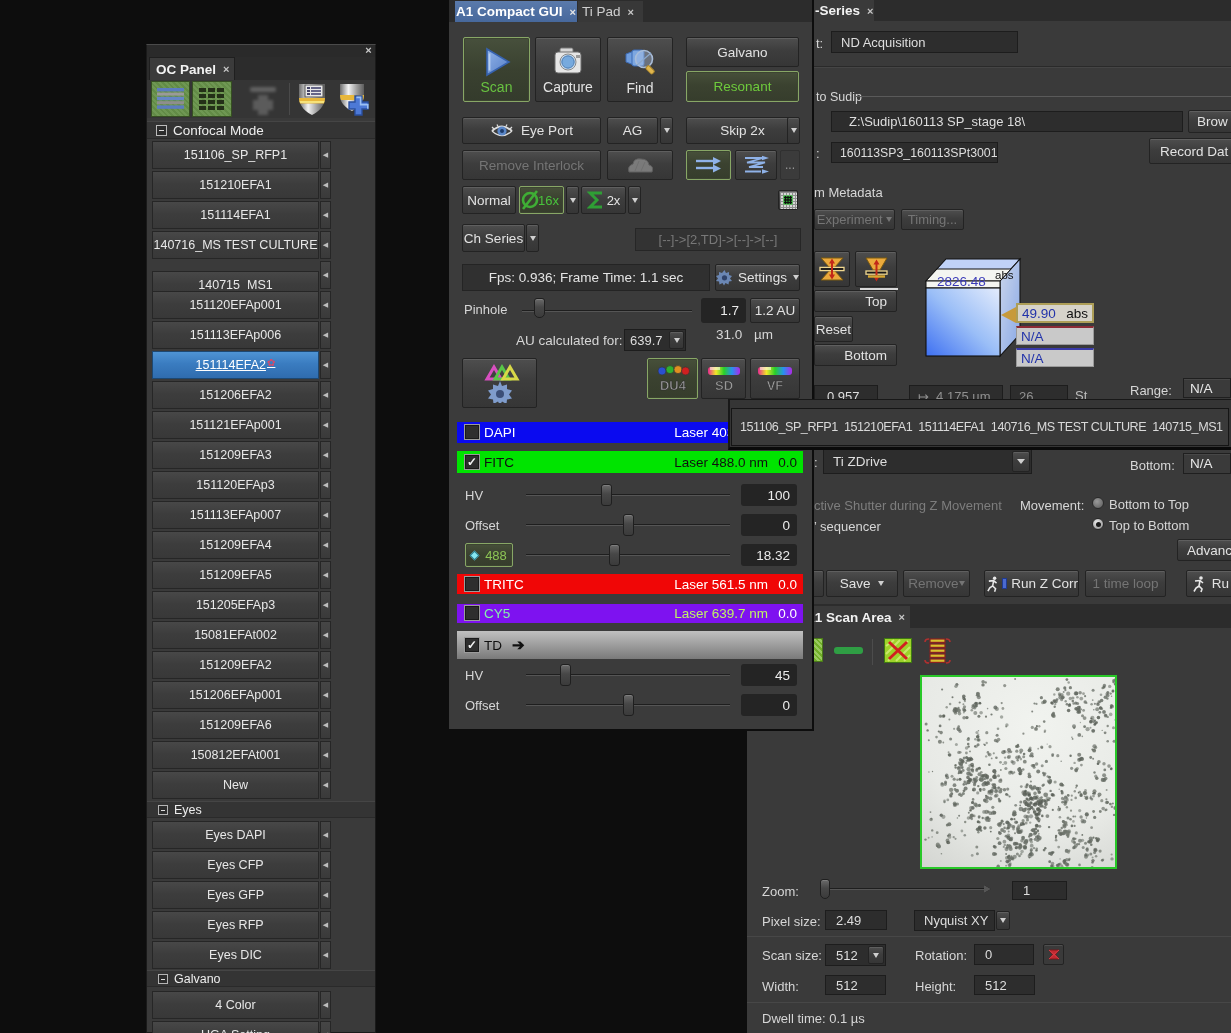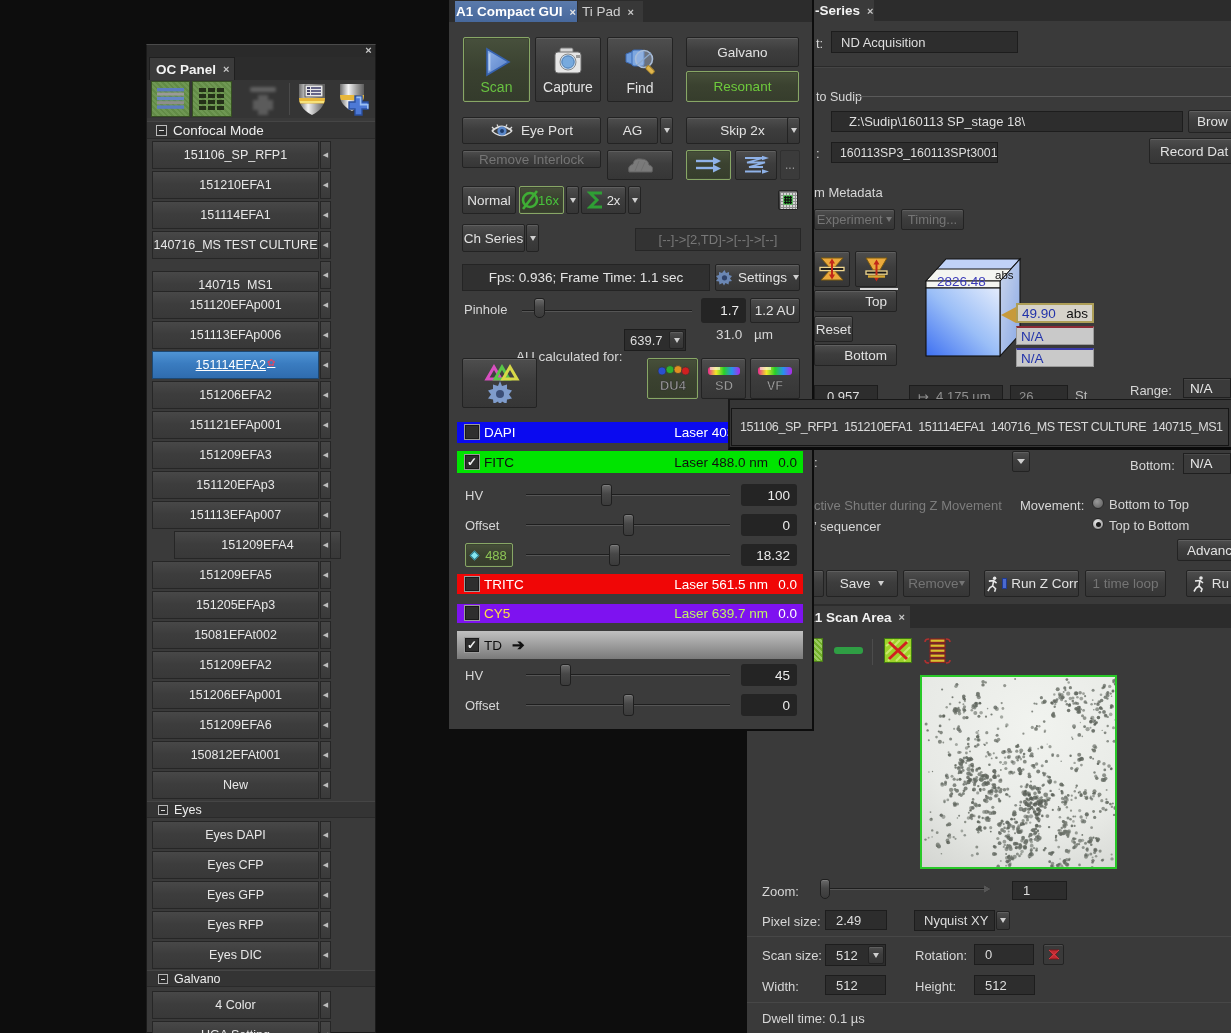--- a/index.html
+++ b/index.html
@@ -102,21 +102,21 @@
     <div class="itm" style="left:5px;top:336px;width:167px;height:28px;">151206EFA2</div>
     <div class="sarr" style="left:173px;top:336px;width:11px;height:28px;">◀</div>
     <div class="itm" style="left:5px;top:366px;width:167px;height:28px;">151121EFAp001</div>
     <div class="sarr" style="left:173px;top:366px;width:11px;height:28px;">◀</div>
     <div class="itm" style="left:5px;top:396px;width:167px;height:28px;">151209EFA3</div>
     <div class="sarr" style="left:173px;top:396px;width:11px;height:28px;">◀</div>
     <div class="itm" style="left:5px;top:426px;width:167px;height:28px;">151120EFAp3</div>
     <div class="sarr" style="left:173px;top:426px;width:11px;height:28px;">◀</div>
     <div class="itm" style="left:5px;top:456px;width:167px;height:28px;">151113EFAp007</div>
     <div class="sarr" style="left:173px;top:456px;width:11px;height:28px;">◀</div>
-    <div class="itm" style="left:5px;top:486px;width:167px;height:28px;margin-left:22px;">151209EFA4</div>
+    <div class="itm" style="left:5px;top:486px;width:167px;height:28px;">151209EFA4</div>
     <div class="sarr" style="left:173px;top:486px;width:11px;height:28px;">◀</div>
     <div class="itm" style="left:5px;top:516px;width:167px;height:28px;">151209EFA5</div>
     <div class="sarr" style="left:173px;top:516px;width:11px;height:28px;">◀</div>
     <div class="itm" style="left:5px;top:546px;width:167px;height:28px;">151205EFAp3</div>
     <div class="sarr" style="left:173px;top:546px;width:11px;height:28px;">◀</div>
     <div class="itm" style="left:5px;top:576px;width:167px;height:28px;">15081EFAt002</div>
     <div class="sarr" style="left:173px;top:576px;width:11px;height:28px;">◀</div>
     <div class="itm" style="left:5px;top:606px;width:167px;height:28px;">151209EFA2</div>
     <div class="sarr" style="left:173px;top:606px;width:11px;height:28px;">◀</div>
     <div class="itm" style="left:5px;top:636px;width:167px;height:28px;">151206EFAp001</div>
@@ -195,21 +195,21 @@
         <path d="M4 6 L2 4 M8 3.5 L7 1.5 M16 3.5 L17 1.5 M20 6 L22 4" stroke="#dcdcdc" stroke-width="1.3"></path>
       </svg>Eye Port</div>
     <div class="btn" style="left:158px;top:117px;width:51px;height:27px;font-size:13.5px;">AG</div>
     <div class="btn" style="left:211px;top:117px;width:13px;height:27px;">
       <span class="arr" style="border-left-width:3.5px;border-right-width:3.5px;"></span>
     </div>
     <div class="btn" style="left:237px;top:117px;width:113px;height:27px;font-size:13.5px;">Skip 2x</div>
     <div class="btn" style="left:338px;top:117px;width:13px;height:27px;">
       <span class="arr" style="border-left-width:3.5px;border-right-width:3.5px;"></span>
     </div>
-    <div class="btn dis" style="left:13px;top:150px;width:139px;height:18px;font-size:13.5px;">Remove Interlock</div>
+    <div class="btn dis" style="left:13px;top:150px;width:139px;height:30px;font-size:13.5px;">Remove Interlock</div>
     <div class="btn" style="left:158px;top:150px;width:66px;height:30px;">
       <svg width="30" height="18" viewBox="0 0 30 18">
         <path d="M4 16 Q2 10 8 8 Q9 2 16 3 Q23 3 24 9 Q29 10 27 16 Z" fill="#8a8a8a" opacity=".8" stroke="#6a6a6a"></path>
         <path d="M10 15 L14 5 M16 15 L20 6" stroke="#707070" stroke-width="1"></path>
       </svg>
     </div>
     <div class="btn grn" style="left:237px;top:150px;width:45px;height:30px;">
       <svg width="30" height="20" viewBox="0 0 30 20">
         <g stroke="#8fb2e8" stroke-width="2.4" fill="#8fb2e8">
           <path d="M2 6 L20 6" fill="none"></path>
@@ -298,21 +298,21 @@
         <path d="M8.5 1 L10 4 L13 3 L13 6 L16 7 L14 9.5 L16 12 L13 12.5 L12.5 15.5 L9.5 14 L8 16.5 L6.5 14 L3.5 15.5 L3 12.5 L0 12 L2 9.5 L0 7 L3 6 L3 3 L6 4 Z" fill="#6b87b4"></path>
         <circle cx="8.5" cy="8.8" r="2.6" fill="#30436a"></circle>
       </svg>Settings<span class="arr" style="margin-left:6px;border-left-width:3.5px;border-right-width:3.5px;"></span></div>
     <div class="lbl" style="left:15px;top:302px;">Pinhole</div>
     <div class="trk" style="left:73px;top:310px;width:170px;"></div>
     <div class="hdl" style="left:85px;top:298px;height:20px;border-radius:3px 3px 5px 5px;"></div>
     <div class="val" style="left:252px;top:298px;width:45px;height:25px;">1.7</div>
     <div class="btn" style="left:301px;top:298px;width:50px;height:25px;font-size:13.5px;">1.2 AU</div>
     <div class="lbl" style="left:267px;top:327px;font-size:13.5px;">31.0</div>
     <div class="lbl" style="left:305px;top:327px;font-size:13.5px;">µm</div>
-    <div class="lbl" style="left:67px;top:349px;font-size:13.5px;">AU calculated for:</div>
+    <div class="lbl" style="left:67px;top:333px;font-size:13.5px;">AU calculated for:</div>
     <div class="fld" style="left:175px;top:329px;width:62px;height:22px;padding-left:5px;background:#2d2d2d;">639.7</div>
     <div class="btn" style="left:220px;top:331px;width:15px;height:18px;">
       <span class="arr" style="border-left-width:3.5px;border-right-width:3.5px;"></span>
     </div>
     <div class="btn" style="left:13px;top:358px;width:75px;height:50px;">
       <svg width="46" height="40" viewBox="0 0 46 40">
         <defs>
           <linearGradient id="rb" x1="0" y1="0" x2="1" y2="0">
             <stop offset="0" stop-color="#e040c0"></stop>
             <stop offset=".3" stop-color="#40c040"></stop>
@@ -386,21 +386,21 @@
     <div class="hdl" style="left:160px;top:544px;height:22px;"></div>
     <div class="val" style="left:292px;top:544px;width:56px;height:22px;">18.32</div>
     <div class="a" style="left:8px;top:574px;width:346px;height:20px;background:#f00606;">
       <div class="cb" style="left:7px;top:2px;"></div>
       <div class="a" style="left:27px;top:0;height:20px;display:flex;align-items:center;color:#ffffff;font-size:13.5px;">TRITC</div>
       <div class="a" style="right:35px;top:0;height:20px;display:flex;align-items:center;color:#ffffff;font-size:13.5px;">Laser 561.5 nm</div>
       <div class="a" style="right:6px;top:0;height:20px;display:flex;align-items:center;color:#ffffff;font-size:13.5px;">0.0</div>
     </div>
     <div class="a" style="left:8px;top:604px;width:346px;height:19px;background:#7e12f0;">
       <div class="cb" style="left:7px;top:1px;"></div>
-      <div class="a" style="left:27px;top:0;height:19px;display:flex;align-items:center;color:#fde047;font-size:13.5px;">CY5</div>
+      <div class="a" style="left:27px;top:0;height:19px;display:flex;align-items:center;color:#86efac;font-size:13.5px;">CY5</div>
       <div class="a" style="right:35px;top:0;height:19px;display:flex;align-items:center;color:#bef264;font-size:13.5px;">Laser 639.7 nm</div>
       <div class="a" style="right:6px;top:0;height:19px;display:flex;align-items:center;color:#ffffff;font-size:13.5px;">0.0</div>
     </div>
     <div class="a" style="left:8px;top:631px;width:346px;height:28px;background:linear-gradient(#c0c0c0,#9a9a9a 55%,#7a7a7a);">
       <div class="cb" style="left:7px;top:6px;">✓</div>
       <div class="a" style="left:27px;top:0;height:28px;display:flex;align-items:center;color:#101010;font-size:13.5px;">TD</div>
       <div class="a" style="left:55px;top:0;height:28px;display:flex;align-items:center;color:#101010;font-size:15px;font-weight:bold;">➔</div>
     </div>
     <div class="lbl" style="left:16px;top:668px;">HV</div>
     <div class="trk" style="left:77px;top:674px;width:204px;"></div>
@@ -473,20 +473,21 @@
     <div class="a" style="left:202px;top:303px;width:78px;height:20px;background:#d6d3ca;border:2px solid #ad9e57;color:#2233aa;font-size:13.5px;display:flex;align-items:center;padding:0 4px;">49.90<span style="color:#101010;margin-left:auto;">abs</span></div>
     <div class="a" style="left:202px;top:326px;width:78px;height:19px;background:#c9c9c9;border:1px solid #9a9a9a;border-top:2px solid #8b2a35;color:#2233aa;font-size:13.5px;display:flex;align-items:center;padding:0 4px;">N/A</div>
     <div class="a" style="left:202px;top:348px;width:78px;height:19px;background:#c9c9c9;border:1px solid #9a9a9a;border-top:2px solid #3a3aa8;color:#2233aa;font-size:13.5px;display:flex;align-items:center;padding:0 4px;">N/A</div>
     <div class="fld" style="left:0px;top:385px;width:64px;height:22px;padding-left:12px;background:#2d2d2d;">0.957</div>
     <div class="fld" style="left:95px;top:385px;width:94px;height:22px;padding-left:8px;background:#2d2d2d;color:#909090;">↦&nbsp;&nbsp;4.175 µm</div>
     <div class="fld" style="left:196px;top:385px;width:58px;height:22px;padding-left:8px;background:#2d2d2d;color:#909090;">26</div>
     <div class="lbl" style="left:261px;top:388px;color:#bdbdbd;">St</div>
     <div class="lbl" style="left:316px;top:383px;">Range:</div>
     <div class="a" style="left:369px;top:378px;width:48px;height:20px;border:1px solid #1f1f1f;box-shadow:inset 0 1px 0 rgba(255,255,255,.07);color:#e8e8e8;font-size:13.5px;display:flex;align-items:center;padding-left:6px;">N/A</div>
     <div class="lbl" style="left:0px;top:455px;">:</div>
+    <div class="fld" style="left:9px;top:449px;width:209px;height:25px;padding-left:9px;background:#2d2d2d;font-size:13.5px;">Ti ZDrive</div>
     <div class="btn" style="left:198px;top:451px;width:18px;height:21px;">
       <span class="arr"></span>
     </div>
     <div class="lbl" style="left:316px;top:458px;">Bottom:</div>
     <div class="a" style="left:369px;top:453px;width:48px;height:21px;border:1px solid #1f1f1f;box-shadow:inset 0 1px 0 rgba(255,255,255,.07);color:#e8e8e8;font-size:13.5px;display:flex;align-items:center;padding-left:6px;">N/A</div>
     <div class="a" style="left:369px;top:428px;width:48px;height:21px;border:1px solid #1f1f1f;color:#e8e8e8;font-size:13.5px;"></div>
     <div class="lbl" style="left:0px;top:498px;color:#7d7d7d;">ctive Shutter during Z Movement</div>
     <div class="lbl" style="left:0px;top:519px;">’ sequencer</div>
     <div class="lbl" style="left:206px;top:498px;">Movement:</div>
     <div class="a" style="left:278px;top:497px;width:12px;height:12px;border-radius:50%;background:radial-gradient(circle at 40% 35%,#9a9a9a,#585858);border:1px solid #2a2a2a;"></div>

